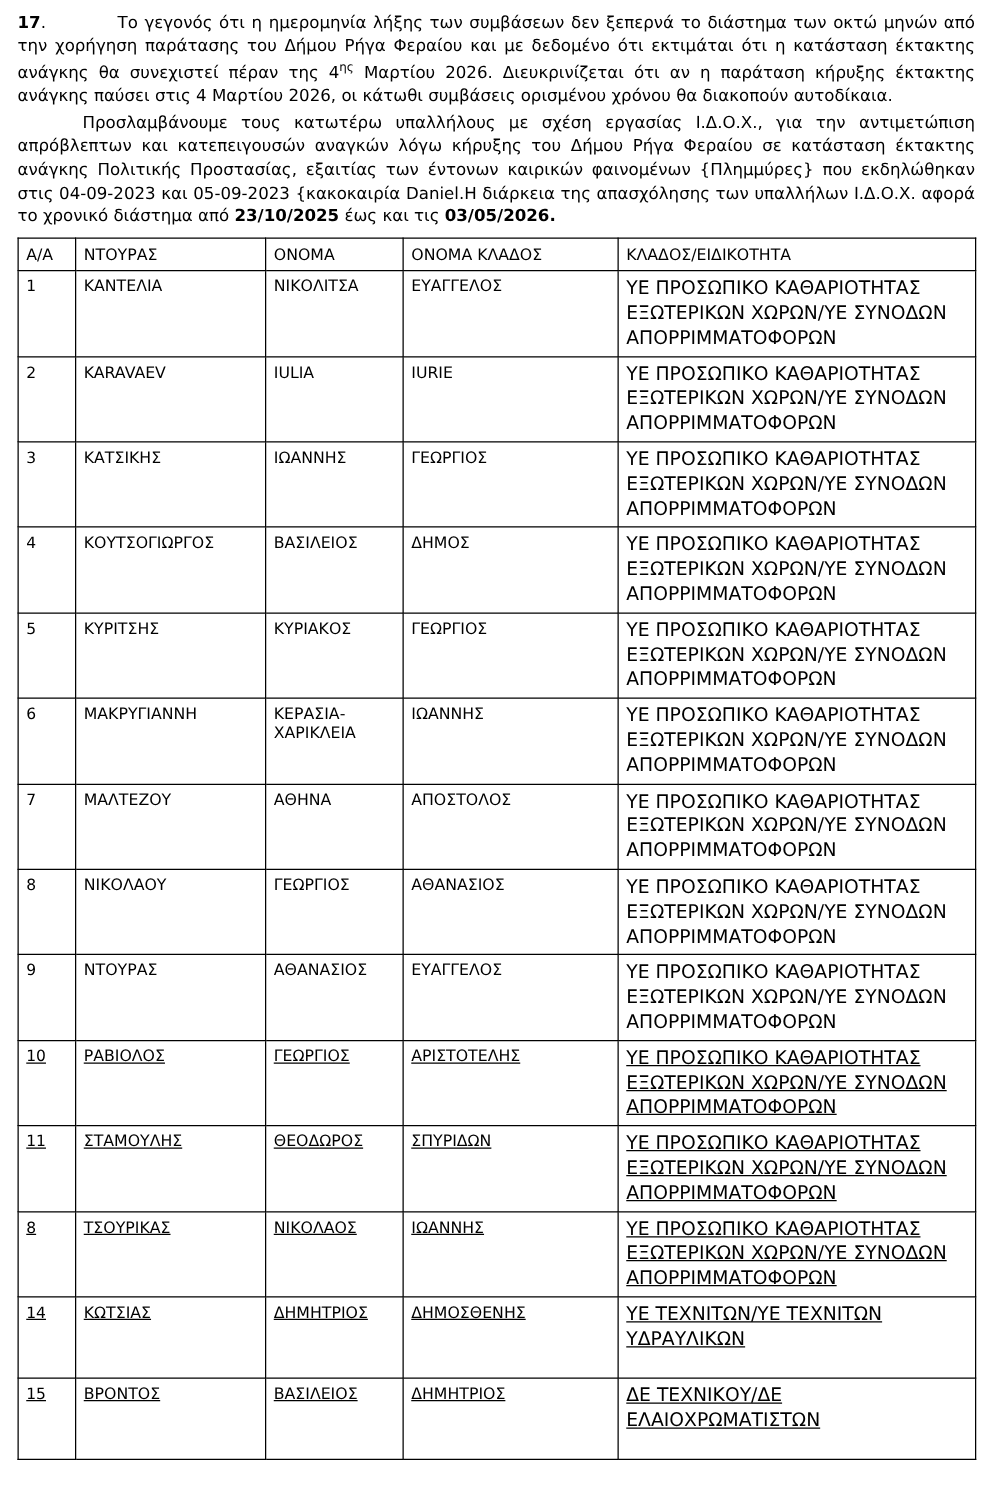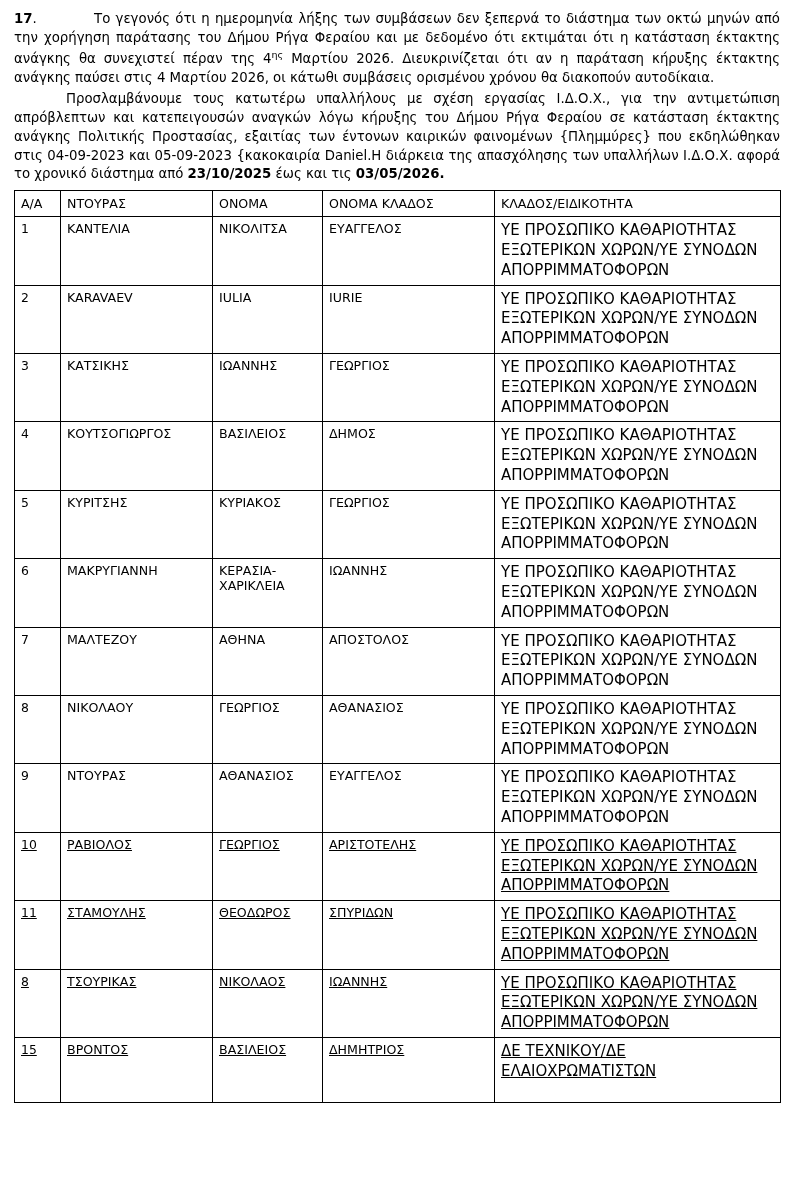--- a/index.html
+++ b/index.html
@@ -243,20 +243,30 @@
         <td class="surname">ΤΣΟΥΡΙΚΑΣ</td>
         <td class="name">ΝΙΚΟΛΑΟΣ</td>
         <td class="father">ΙΩΑΝΝΗΣ</td>
         <td class="spec">
           <span class="spec-line">ΥΕ ΠΡΟΣΩΠΙΚΟ ΚΑΘΑΡΙΟΤΗΤΑΣ</span>
           <span class="spec-line">ΕΞΩΤΕΡΙΚΩΝ ΧΩΡΩΝ/ΥΕ ΣΥΝΟΔΩΝ</span>
           <span class="spec-line">ΑΠΟΡΡΙΜΜΑΤΟΦΟΡΩΝ</span>
         </td>
       </tr>
       <tr class="row-tall">
+        <td class="aa">14</td>
+        <td class="surname">ΚΩΤΣΙΑΣ</td>
+        <td class="name">ΔΗΜΗΤΡΙΟΣ</td>
+        <td class="father">ΔΗΜΟΣΘΕΝΗΣ</td>
+        <td class="spec">
+          <span class="spec-line">ΥΕ ΤΕΧΝΙΤΩΝ/ΥΕ ΤΕΧΝΙΤΩΝ</span>
+          <span class="spec-line">ΥΔΡΑΥΛΙΚΩΝ</span>
+        </td>
+      </tr>
+      <tr class="row-tall">
         <td class="aa">15</td>
         <td class="surname">ΒΡΟΝΤΟΣ</td>
         <td class="name">ΒΑΣΙΛΕΙΟΣ</td>
         <td class="father">ΔΗΜΗΤΡΙΟΣ</td>
         <td class="spec">
           <span class="spec-line">ΔΕ  ΤΕΧΝΙΚΟΥ/ΔΕ</span>
           <span class="spec-line">ΕΛΑΙΟΧΡΩΜΑΤΙΣΤΩΝ</span>
         </td>
       </tr>
     </tbody>

